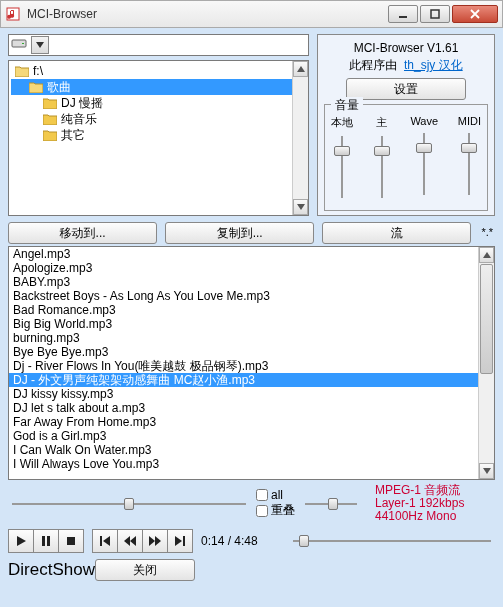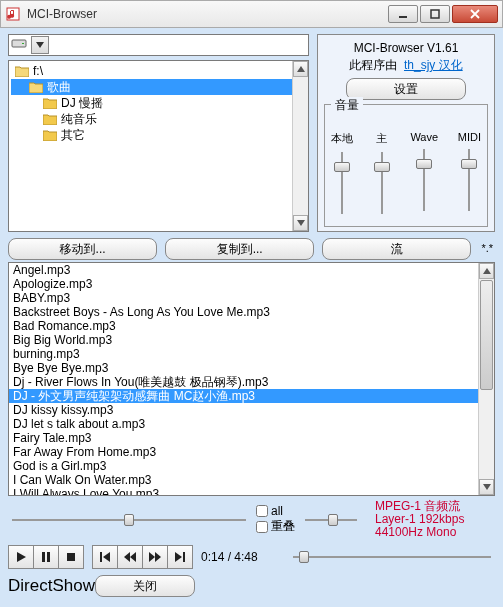--- a/index.html
+++ b/index.html
@@ -19,23 +19,23 @@
 .drivecombo .arrow { width: 18px; height: 18px; border:1px solid #888; background:linear-gradient(#f4f4f4,#dcdcdc); display:flex;align-items:center;justify-content:center; }
 .folderbox { flex:1; border: 1px solid #7a7a7a; background: #fff; height: 143px; overflow: hidden; position:relative; }
 .folderlist { padding: 2px; }
 .frow { display: flex; align-items: center; height: 16px; padding: 0 2px; gap: 4px; }
 .frow.sel { background: #3399ff; color: #fff; }
 .ficon { width:14px;height:12px; }
 .rightcol { width: 178px; border: 1px solid #888; background: #eef3fb; padding: 4px 6px; display:flex; flex-direction:column; align-items:center; }
 .rtitle { font-weight: normal; margin: 2px 0; }
 .rcredit { margin-bottom: 4px; }
 .rcredit a { color: #0066cc; text-decoration: underline; }
-.btn { border:1px solid #888; background:linear-gradient(#fdfdfd,#e4e4e4); height:22px; display:flex;align-items:center;justify-content:center; cursor:pointer; border-radius:8px; }
+.btn { border:1px solid #888; background:linear-gradient(#fdfdfd,#e4e4e4); height:22px; display:flex;align-items:center;justify-content:center; cursor:pointer; border-radius:3px; }
 .settingsbtn { width: 120px; margin-bottom:4px; }
-.volbox { border:1px solid #999; width:100%; padding:20px 4px 8px 4px; position:relative; }
+.volbox { border:1px solid #999; width:100%; padding:4px 4px 8px 4px; position:relative; }
 .volbox-title { position:absolute; top:-8px; left:6px; background:#eef3fb; padding:0 4px; }
 .sliders { display:flex; justify-content:space-around; margin-top:6px;gap:16px; }
 .slcol { display:flex; flex-direction:column; align-items:center; gap:2px; }
 .sllabel { font-size:11px; }
 .vslider { width:18px; height:70px; position:relative; }
 .vtrack { position:absolute; left:50%; top:4px; bottom:4px; width:2px; background:#999; transform:translateX(-50%); }
 .vthumb { position:absolute; left:1px; width:16px; height:10px; background:linear-gradient(#f8f8f8,#ccc); border:1px solid #777; border-radius:2px; }
 .btnrow { display:flex; gap:8px; margin-top:6px; }
 .btnrow .btn { flex:1; }
 .starlbl { margin-left:auto; padding:4px 2px 0 2px; font-size:11px; }
@@ -226,21 +226,20 @@
         <div class="flrow">BABY.mp3</div>
         <div class="flrow">Backstreet Boys - As Long As You Love Me.mp3</div>
         <div class="flrow">Bad Romance.mp3</div>
         <div class="flrow">Big Big World.mp3</div>
         <div class="flrow">burning.mp3</div>
         <div class="flrow">Bye Bye Bye.mp3</div>
         <div class="flrow">Dj - River Flows In You(唯美越鼓 极品钢琴).mp3</div>
         <div class="flrow sel">DJ - 外文男声纯架架动感舞曲 MC赵小渔.mp3</div>
         <div class="flrow">DJ kissy kissy.mp3</div>
         <div class="flrow">DJ let s talk about a.mp3</div>
-        <div class="flrow">Fairy Tale.mp3</div>
         <div class="flrow">Far Away From Home.mp3</div>
         <div class="flrow">God is a Girl.mp3</div>
         <div class="flrow">I Can Walk On Water.mp3</div>
         <div class="flrow">I Will Always Love You.mp3</div>
       </div>
     <div class="vscroll">
       <div class="sbtn" style="position:absolute;top:0;left:0;right:0;">
           <svg width="8" height="6">
             <path d="M4 0L8 6H0z" fill="#555"></path>
           </svg>

